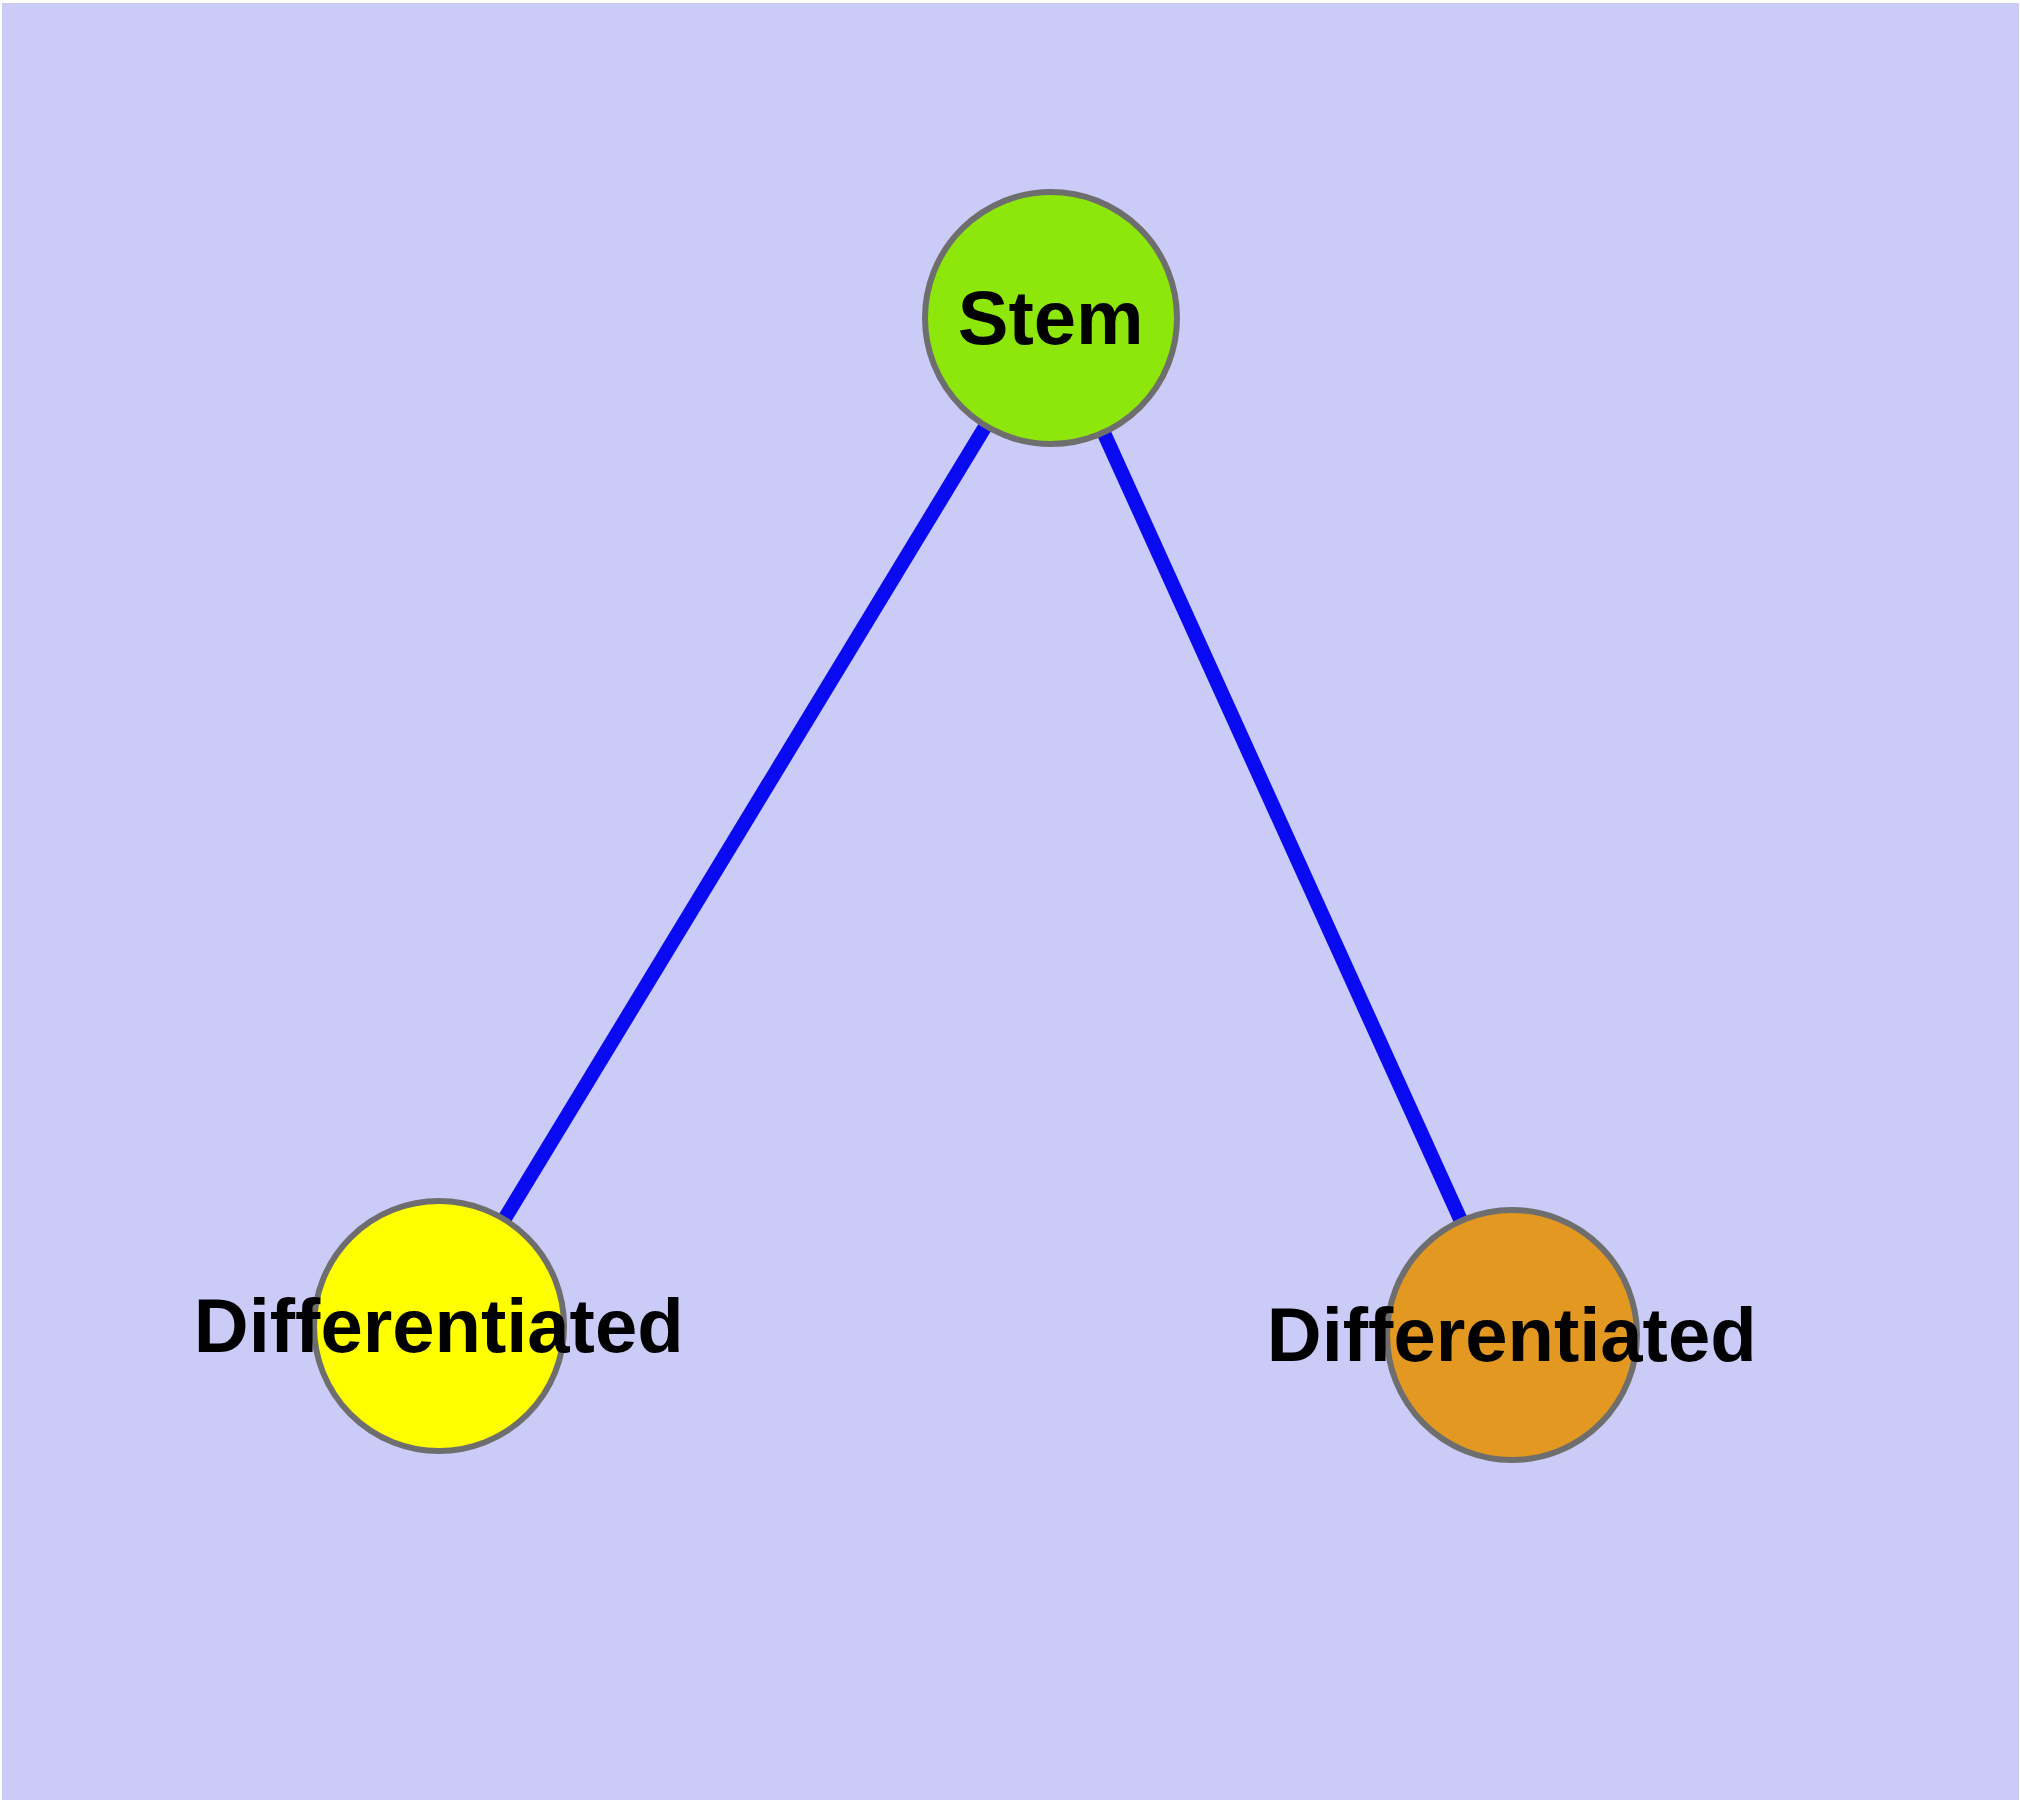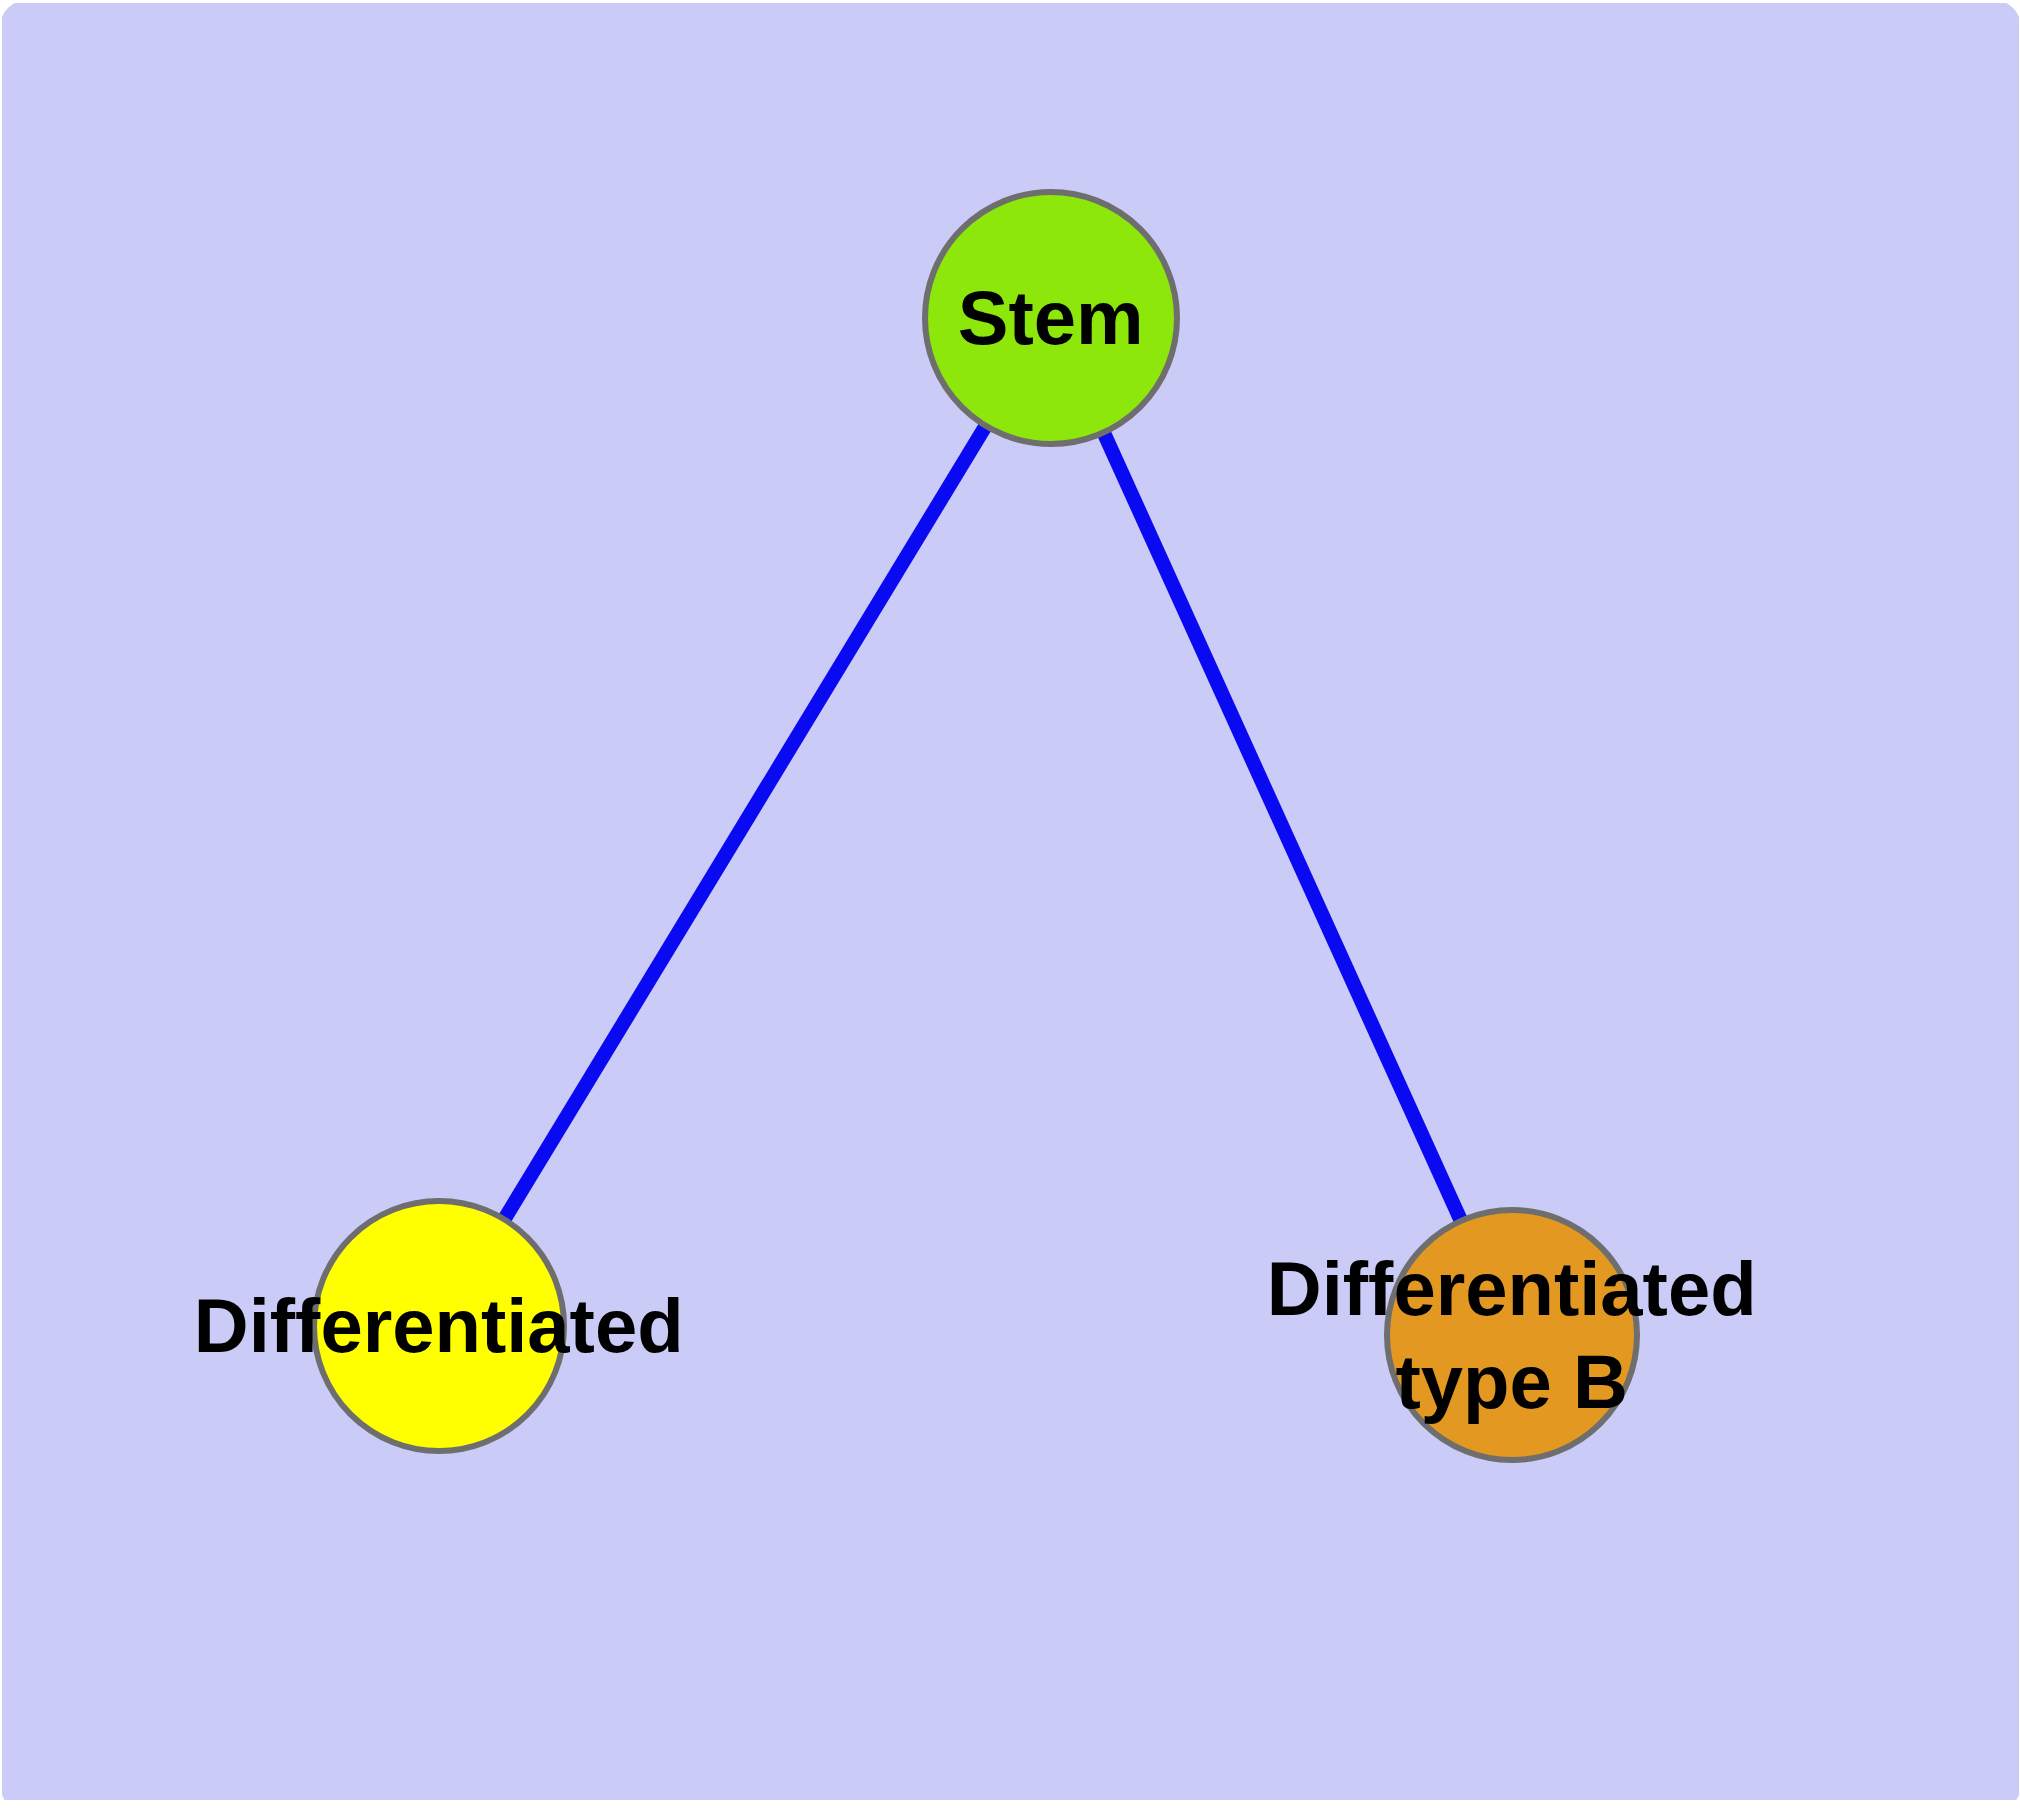--- a/index.html
+++ b/index.html
@@ -73,21 +73,21 @@
   .node-label .line {
     display: block;
   }
   .node-label .line:empty {
     display: none;
   }
 </style>
 </head>
 <body>
 
-<div class="viewport" style="background-color: rgb(255, 255, 255); border-radius: 27px;">
+<div class="viewport" style="background-color: rgb(255, 255, 255);">
   <div class="canvas" style="background-color: rgb(203, 203, 247);">
 
     <svg class="edges" viewBox="0 0 2380 2121">
       <line x1="1238" y1="371" x2="516" y2="1561" style="stroke: rgb(10, 10, 242);"></line>
       <line x1="1238" y1="371" x2="1782" y2="1571" style="stroke: rgb(10, 10, 242);"></line>
     </svg>
 
     <div class="node node-stem" style="background-color: rgb(141, 231, 10); border-color: rgb(110, 110, 110);">
       <div class="node-label">
         <span class="line">Stem</span>
@@ -97,19 +97,18 @@
 
     <div class="node node-type-a" style="background-color: rgb(255, 255, 0); border-color: rgb(110, 110, 110);">
       <div class="node-label">
         <span class="line">Differentiated</span>
       </div>
     </div>
 
     <div class="node node-type-b" style="background-color: rgb(226, 152, 33); border-color: rgb(110, 110, 110);">
       <div class="node-label">
         <span class="line">Differentiated</span>
-        <span class="line">type B</span>
       </div>
     </div>
 
   </div>
 </div>
 
 
 </body></html>

